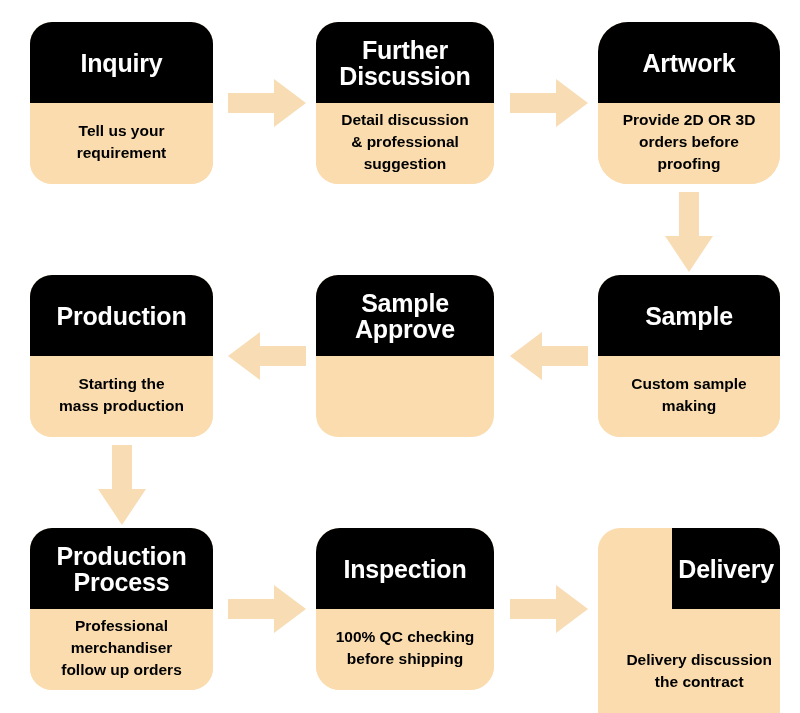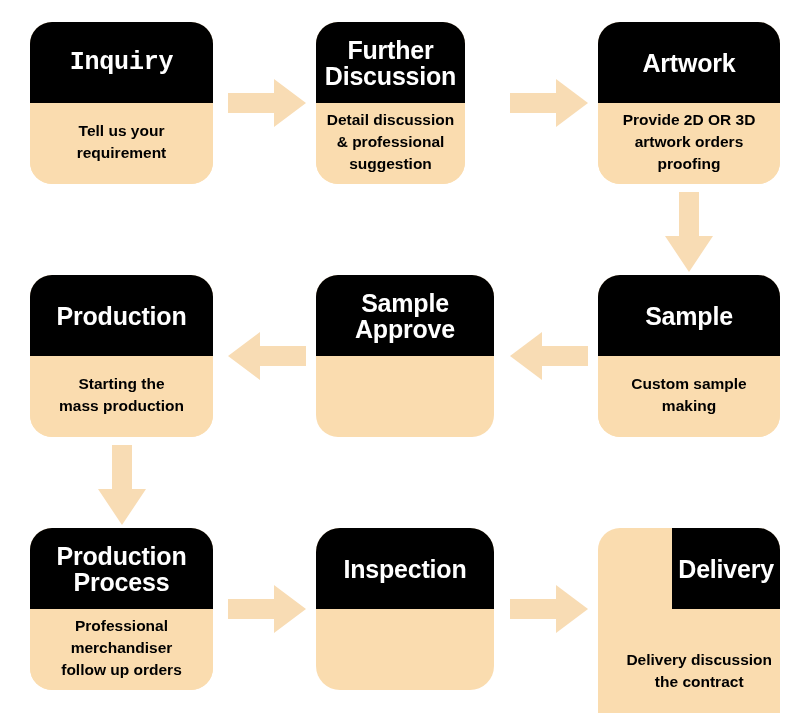--- a/index.html
+++ b/index.html
@@ -64,49 +64,49 @@
     position: absolute;
   }
   .arrow svg { display: block; }
 </style>
 </head>
 <body>
 
 <div id="flow-canvas">
 
   <div class="node" style="left:30px; top:22px; width:183px; height:162px;">
-    <div class="node-header" style="height:81px;font-family:Liberation Mono, monospace;">Inquiry</div>
+    <div class="node-header" style="height:81px;">Inquiry</div>
     <div class="node-body">Tell us your
 requirement</div>
   </div>
 
   <div class="arrow" style="left:228px; top:77px; width:78px; height:52px;">
     <svg width="78" height="52" viewBox="0 0 78 52" aria-hidden="true">
       <polygon points="0,16 46,16 46,2 78,26 46,50 46,36 0,36" fill="#f8dcb4"></polygon>
     </svg>
   </div>
 
-  <div class="node" style="left:316px; top:22px; width:149px; height:162px;">
+  <div class="node" style="left:316px; top:22px; width:178px; height:162px;">
     <div class="node-header" style="height:81px;">Further
 Discussion</div>
     <div class="node-body">Detail discussion
 &amp; professional
 suggestion</div>
   </div>
 
   <div class="arrow" style="left:510px; top:77px; width:78px; height:52px;">
     <svg width="78" height="52" viewBox="0 0 78 52" aria-hidden="true">
       <polygon points="0,16 46,16 46,2 78,26 46,50 46,36 0,36" fill="#f8dcb4"></polygon>
     </svg>
   </div>
 
-  <div class="node" style="left:598px; top:22px; width:182px; height:162px;">
+  <div class="node" style="left:598px; top:22px; width:182px; height:162px;border-radius:30px;">
     <div class="node-header" style="height:81px;">Artwork</div>
     <div class="node-body">Provide 2D OR 3D
-artwork orders
+orders before
 proofing</div>
   </div>
 
   <div class="arrow" style="left:663px; top:192px; width:52px; height:80px;">
     <svg width="52" height="80" viewBox="0 0 52 80" aria-hidden="true">
       <polygon points="16,0 36,0 36,44 50,44 26,80 2,44 16,44" fill="#f8dcb4"></polygon>
     </svg>
   </div>
 
   <div class="node" style="left:30px; top:275px; width:183px; height:162px;">
@@ -153,20 +153,22 @@
   </div>
 
   <div class="arrow" style="left:228px; top:583px; width:78px; height:52px;">
     <svg width="78" height="52" viewBox="0 0 78 52" aria-hidden="true">
       <polygon points="0,16 46,16 46,2 78,26 46,50 46,36 0,36" fill="#f8dcb4"></polygon>
     </svg>
   </div>
 
   <div class="node" style="left:316px; top:528px; width:178px; height:162px;border-radius:24px;">
     <div class="node-header" style="height:81px;">Inspection</div>
+    <div class="node-body">100% QC checking
+before shipping</div>
   </div>
 
   <div class="arrow" style="left:510px; top:583px; width:78px; height:52px;">
     <svg width="78" height="52" viewBox="0 0 78 52" aria-hidden="true">
       <polygon points="0,16 46,16 46,2 78,26 46,50 46,36 0,36" fill="#f8dcb4"></polygon>
     </svg>
   </div>
 
   <div class="node" style="left:598px; top:528px; width:182px; height:208px;align-items:flex-end;">
     <div class="node-header" style="height:81px;">Delivery</div>

